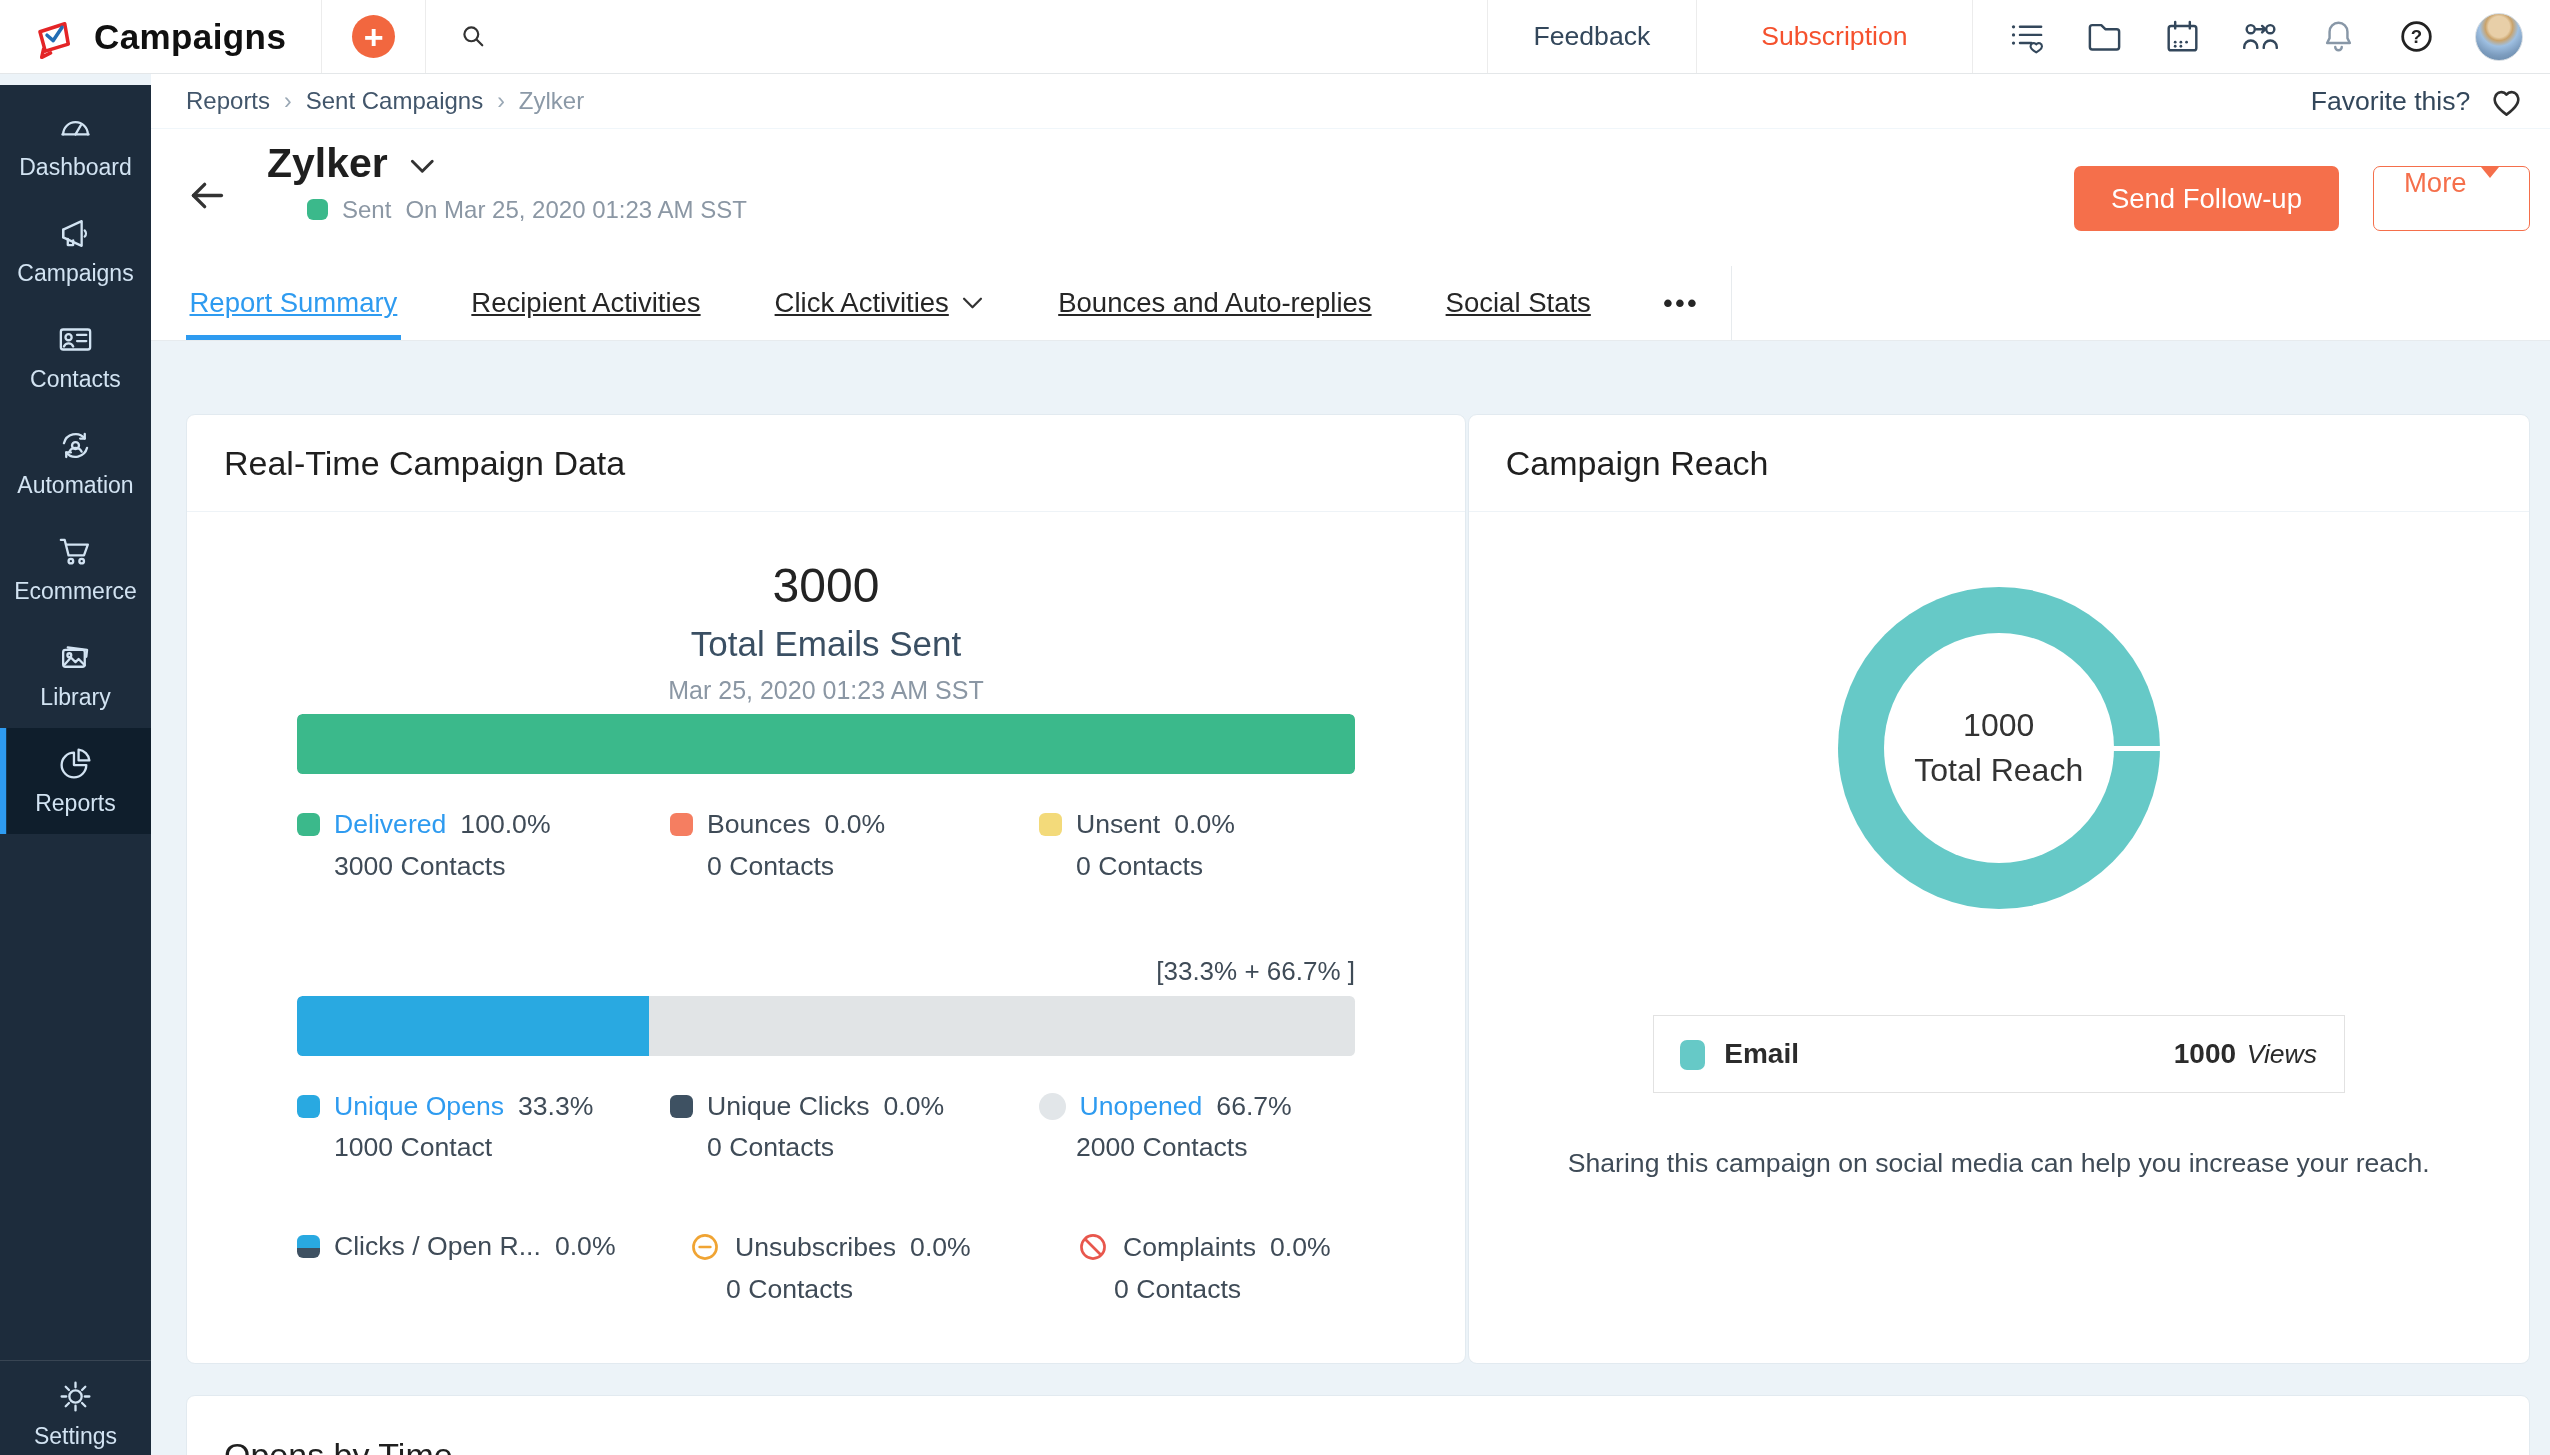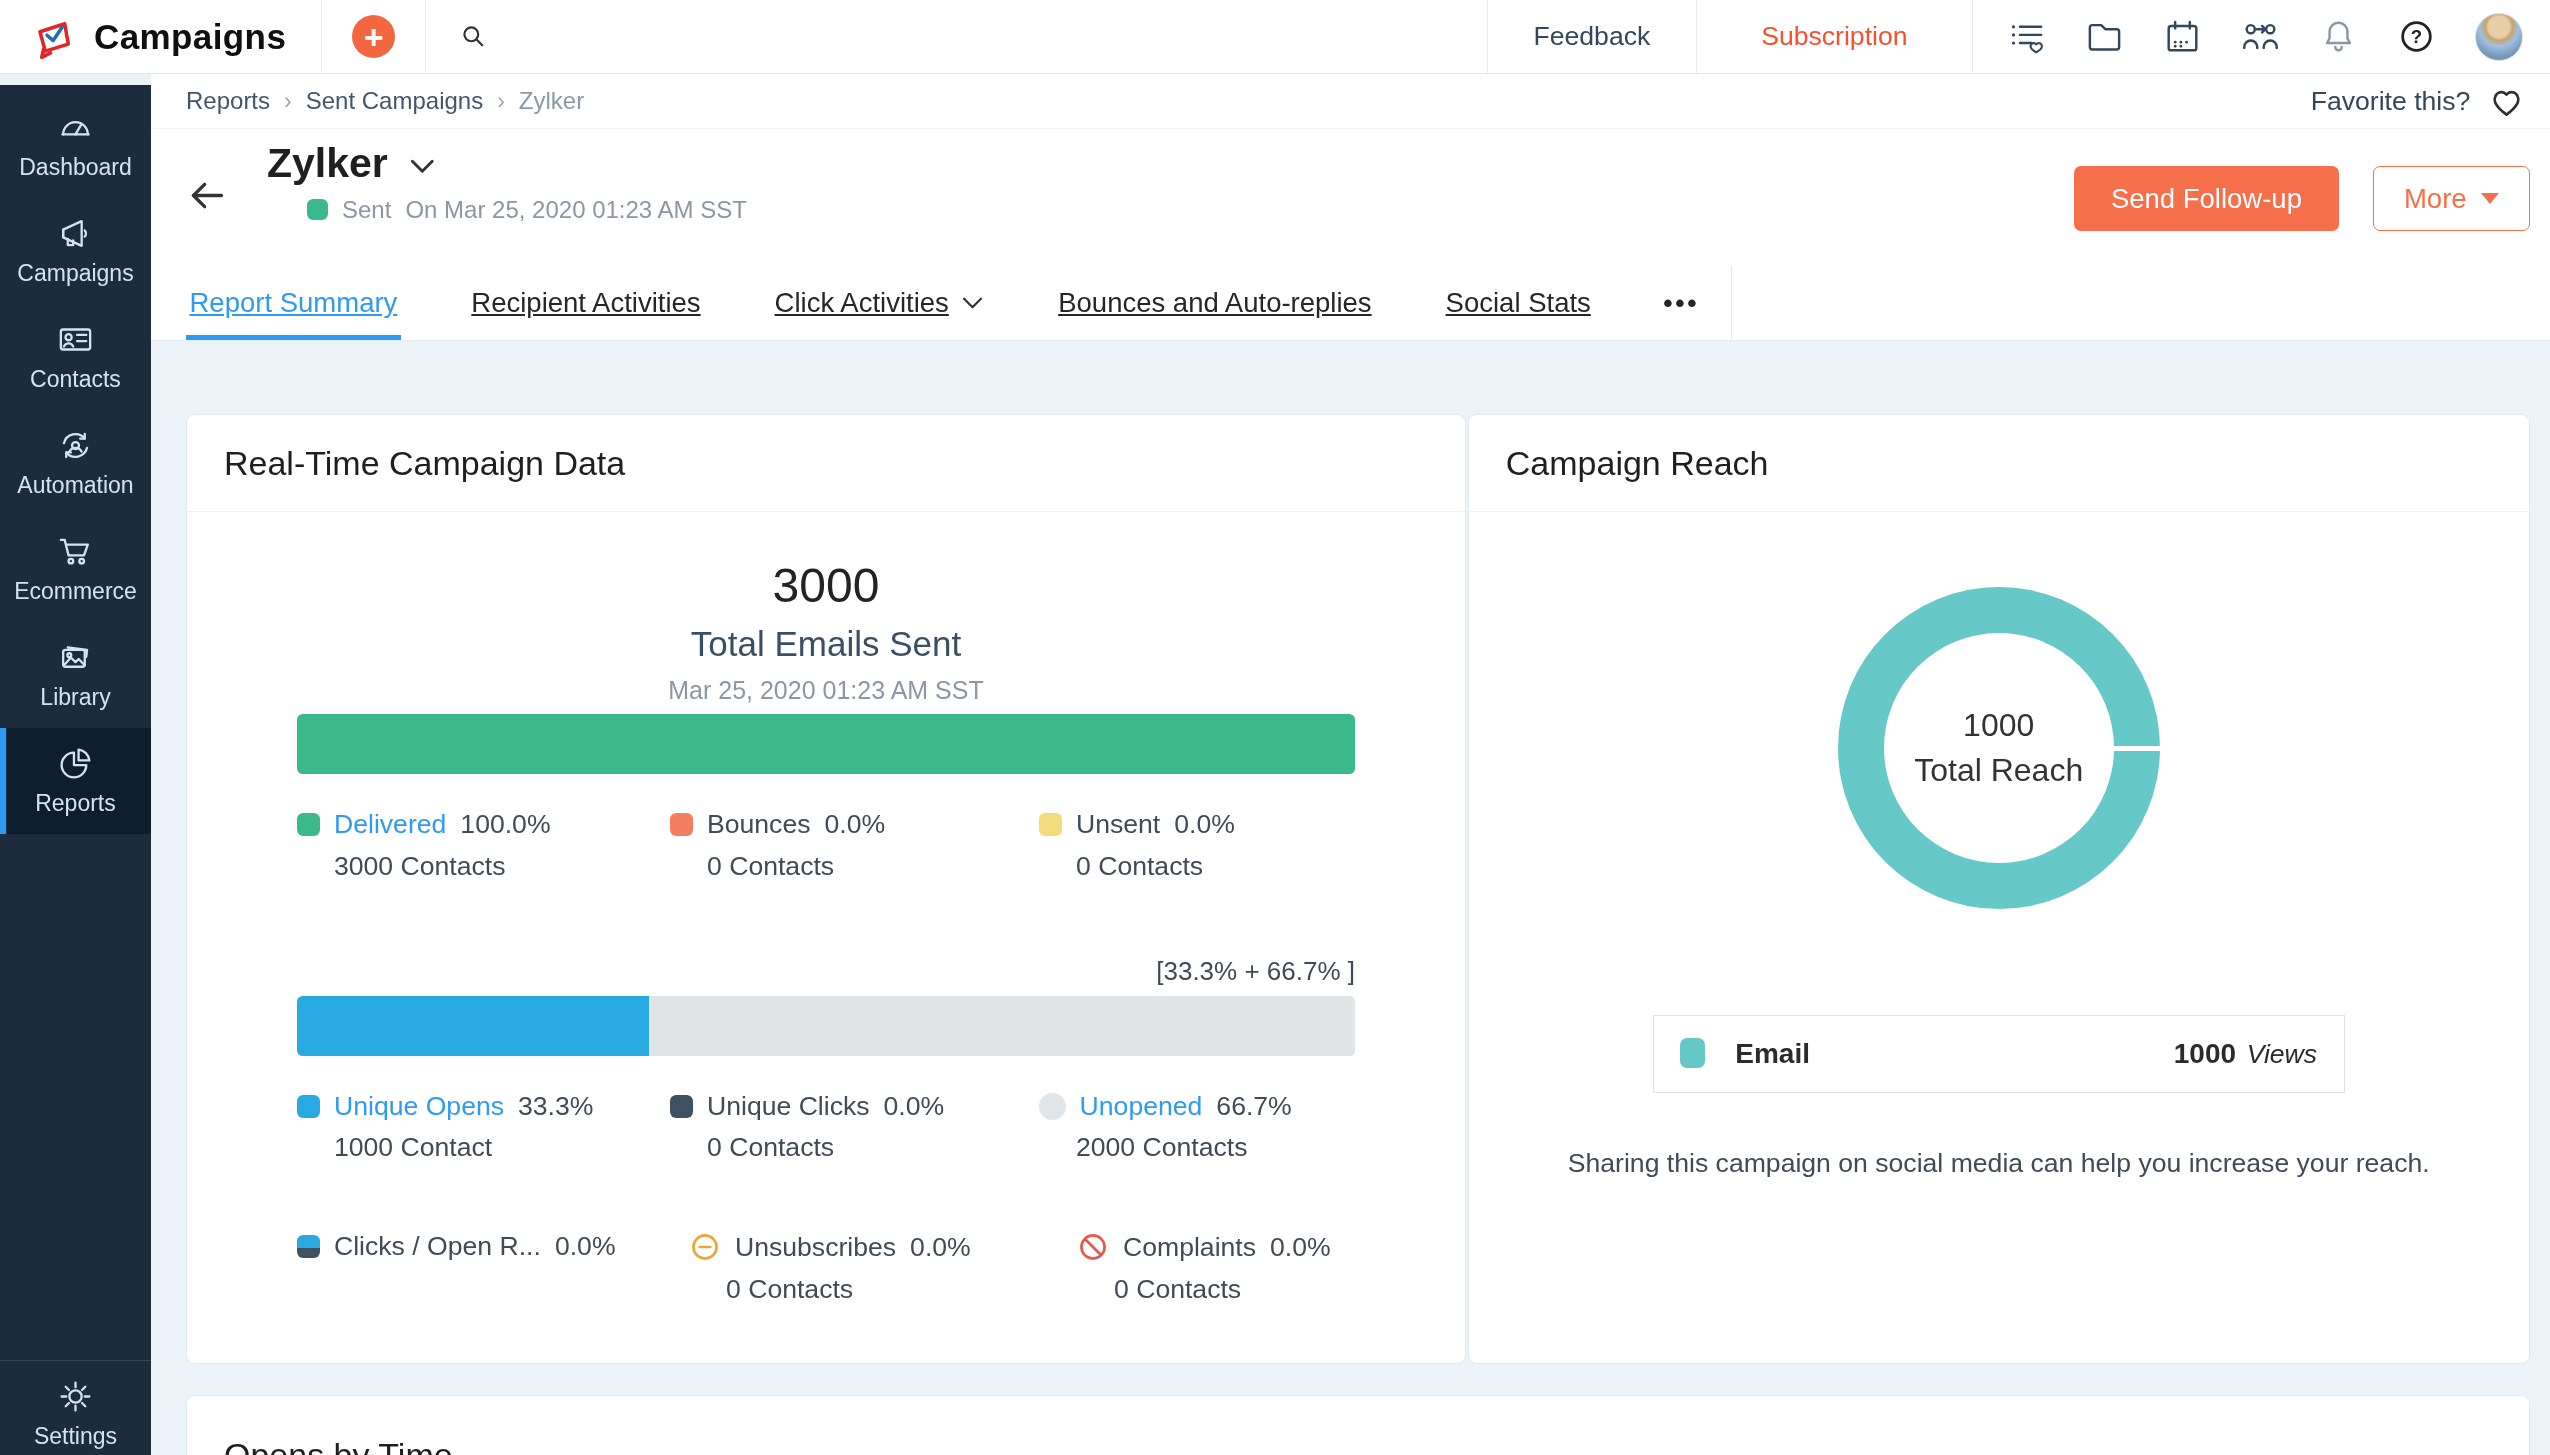--- a/index.html
+++ b/index.html
@@ -55,21 +55,21 @@
   .camp-title { font-size:41px; font-weight:600; color:#1f1f1f; }
   .title-chev { width:26.6px; height:17.7px; color:#333; cursor:pointer; margin-top:7px; }
   .sentline { display:flex; align-items:center; gap:14px; margin-top:9px;padding-left:40px; }
   .sent-dot { width:21px; height:21px; border-radius:6.2px; background:#3bb98b; }
   .sentline .txt { font-size:24px; color:#8b97a4; }
   .title-actions { margin-left:auto; display:flex; align-items:center; gap:34px; padding-top:37px; }
   .btn-primary { height:65px; padding:0 37px; background:#f56f4b; color:#fff; font-size:27.5px;
     border:none; border-radius:7px; cursor:pointer; font-family:inherit; }
   .btn-outline { height:65px; padding:0 30px; background:#fff; color:#f56f4b; font-size:27.5px;
     border:1.8px solid #f56f4b; border-radius:7px; cursor:pointer; font-family:inherit;
-    display:flex; align-items:center; gap:14px; }
+    display:flex; align-items:flex-start; gap:14px; }
   .caret-down { width:0; height:0; border-left:9.7px solid transparent; border-right:9.7px solid transparent;
     border-top:11.5px solid #f56f4b; }
 
   .tabrow { height:75px; background:#fff; border-bottom:0.9px solid #e7ebee; display:flex;
     align-items:stretch; padding-left:35px; }
   .tab { display:flex; align-items:center; gap:12.4px; font-size:27.5px; color:#262626;
     padding:0 3.5px; margin-right:67px; cursor:pointer; position:relative;text-decoration:underline; }
   .tab.active { color:#2e9bf0; }
   .tab.active::after { content:""; position:absolute; left:0; right:0; bottom:0; height:5.3px; background:#2e9bf0; }
   .tab .icon { width:23px; height:15px; color:#333; }
@@ -111,21 +111,21 @@
 
   .card-reach { flex:1; height:950px; }
   .donut-wrap { width:322px; height:322px; margin:75px auto 0; position:relative; }
   .donut { width:100%; height:100%; border-radius:50%; background:#66c9c7; position:relative; }
   .donut::after { content:""; position:absolute; inset:46px; background:#fff; border-radius:50%; }
   .donut-gap { position:absolute; right:0; top:calc(50% - 1.8px); width:48px; height:4.4px; background:#fff; z-index:2; }
   .donut-center { position:absolute; inset:0; display:flex; flex-direction:column; align-items:center;
     justify-content:center; z-index:3; font-size:32px; color:#333; line-height:1.4; }
   .reach-legendbox { width:692px; height:78px; margin:106px auto 0; border:0.9px solid #e2e2e2;
     display:flex; align-items:center; padding:0 26.6px; }
-  .reach-legend-left { display:flex; align-items:flex-start; gap:30px; }
+  .reach-legend-left { display:flex; align-items:flex-end; gap:19px; }
   .sw-teal { width:25px; height:30px; border-radius:7px; background:#66c9c7; }
   .reach-email { font-size:28px; font-weight:bold; color:#2b2b2b; }
   .reach-right { margin-left:auto; display:flex; align-items:baseline; gap:10.6px; }
   .reach-views-num { font-size:28px; font-weight:bold; color:#2b2b2b; }
   .reach-views-unit { font-size:26.6px; font-style:italic; color:#2b2b2b; }
   .share-hint { margin-top:55px; text-align:center; font-size:26.6px; color:#3f4b57; }
   .share-now { margin-top:21px; text-align:center; font-size:26.6px; font-weight:bold; color:#2e9bf0; cursor:pointer; }
 
   .card-next { margin-top:31px; width:2344px; height:283px; padding:40px 37px; }
   .icon { display:block; }

